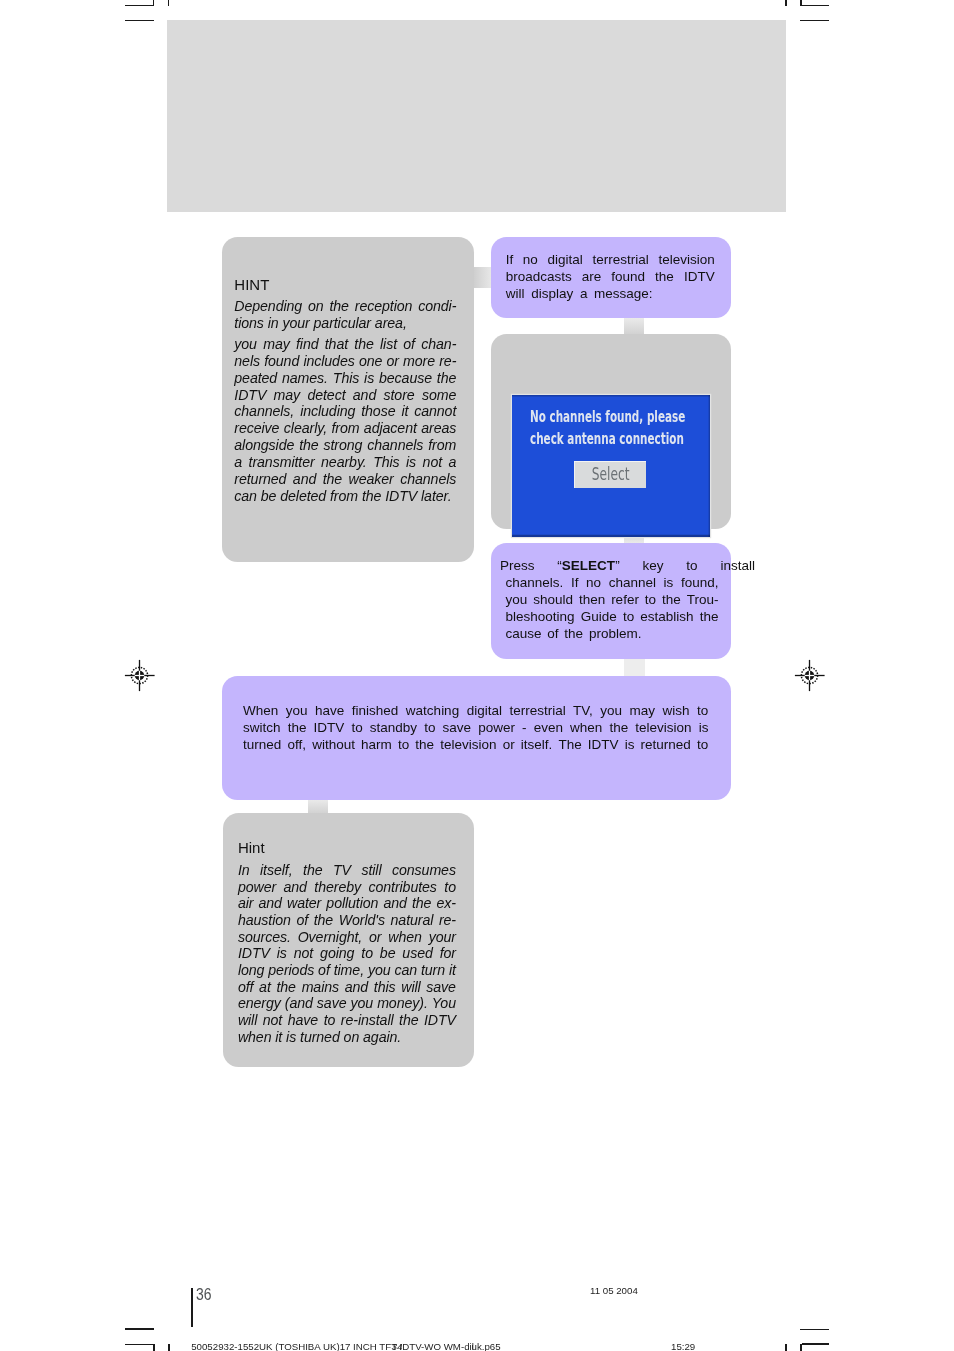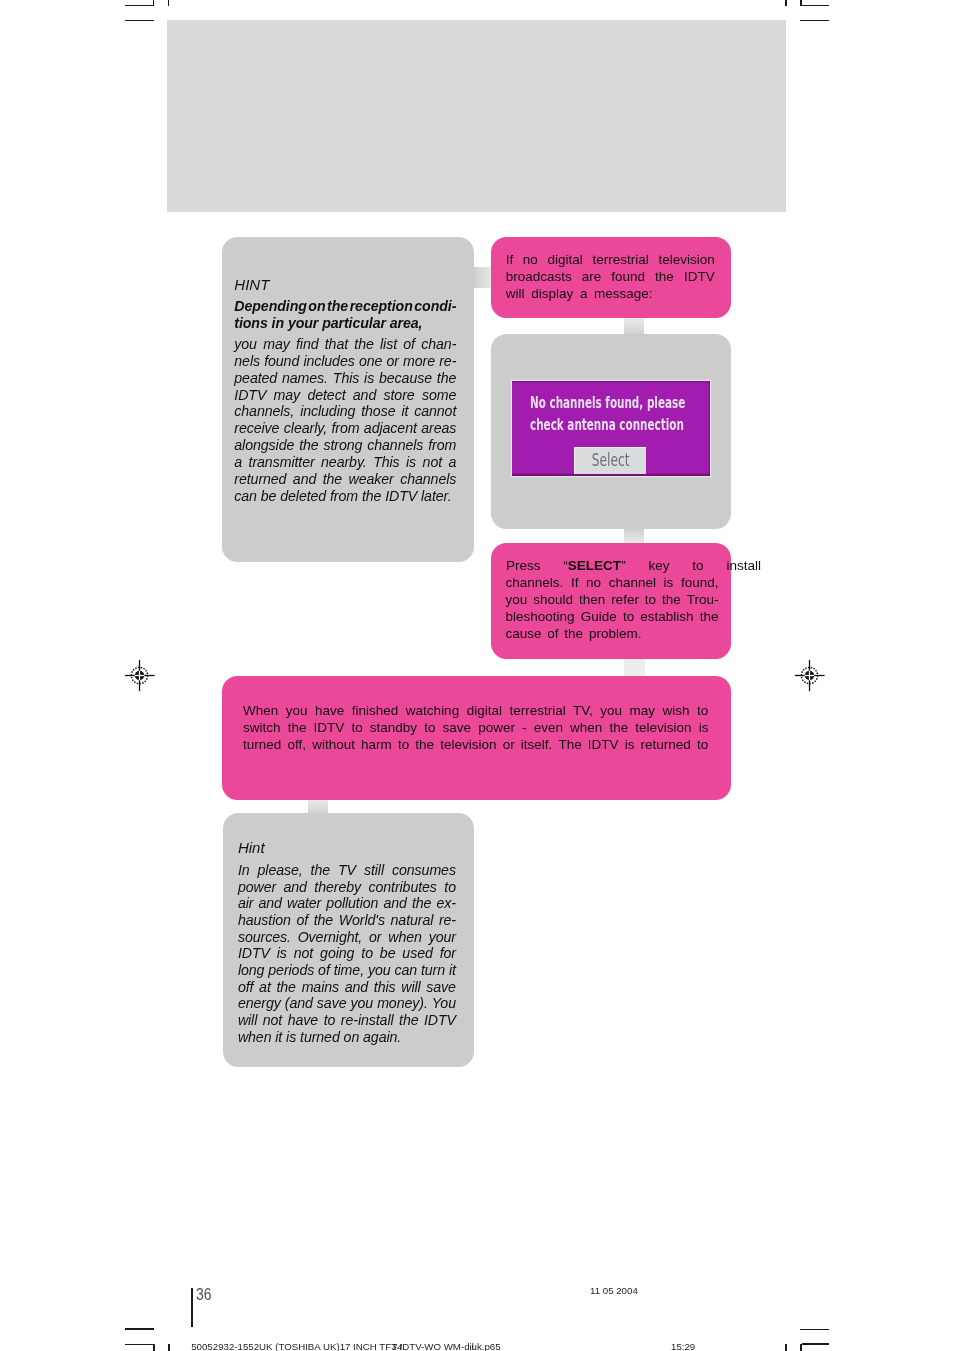--- a/index.html
+++ b/index.html
@@ -11,34 +11,34 @@
   .mark{position:absolute;background:#1a1a1a;}
   .hm{height:1.4px;}
   .vm{width:1.4px;}
   
   .regmark{position:absolute;width:45px;height:45px;}
   
   #photo-block{position:absolute;left:167px;top:20.2px;width:619.3px;height:192.2px;background:#dadada;}
   
   .callout{position:absolute;border-radius:15.5px;}
   .c-dark{background:#cccccc;}
-  .c-light{background:#ec4899;}
+  .c-light{background:#c4b5fd;}
   .ctext{position:absolute;text-align:justify;color:#111;}
   
   .conn{position:absolute;}
   
   .ln{display:flex;justify-content:space-between;white-space:pre;}
   .ln.lastline{display:block;}
   .ln.lastline > span + span::before{content:" ";}
-  .hint-title{font-style:italic;font-size:15px;line-height:16.4px;}
+  .hint-title{font-size:15px;line-height:16.4px;}
   .hint-body{font-style:italic;font-size:14.2px;line-height:16.85px;letter-spacing:-0.09px;}
   .body{font-size:13.5px;line-height:16.9px;}
   
-  .tvscreen{position:absolute;left:20.9px;top:47px;width:198.1px;height:95px;
-            background:#a21caf;box-sizing:border-box;
+  .tvscreen{position:absolute;left:20.9px;top:61px;width:198.1px;height:142px;
+            background:#1d4ed8;box-sizing:border-box;
             box-shadow:inset 0 1.6px 0 rgba(0,0,0,.22), inset -1.4px 0 0 rgba(0,0,0,.22),
                        inset 0 -2.2px 0 rgba(0,0,0,.30), 0 0 0 1.2px #e3e4e4;}
   .tvline{position:absolute;color:#eff1f1;font-family:"DejaVu Sans Condensed","DejaVu Sans",sans-serif;
           font-weight:bold;font-size:16.4px;white-space:nowrap;
           transform:scaleX(0.706);transform-origin:left top;opacity:0.92;}
   .tvbtn{position:absolute;background:#d9dbdc;color:#6b7175;
          font-family:"DejaVu Sans Condensed","DejaVu Sans",sans-serif;font-weight:normal;
          font-size:17px;text-align:center;box-shadow:inset 0 1px 0 #f3f4f4, inset 1px 0 0 #f0f1f1;}
   .tvbtn span{display:inline-block;transform:scaleX(0.80);opacity:0.999;}
   #page-number{font-size:16.6px;color:#4e5153;transform:scaleX(0.84);transform-origin:left top;}
@@ -103,21 +103,21 @@
 <div id="photo-block"></div>
 
 <div class="conn" style="left:472px;top:267px;width:21px;height:21px;background:linear-gradient(to right,#cccccc,#eaeaea);"></div>
 <div class="conn" style="left:624px;top:316px;width:20px;height:20px;background:linear-gradient(to bottom,#ededed,#cfcfcf);"></div>
 <div class="conn" style="left:624px;top:527px;width:20px;height:18px;background:linear-gradient(to bottom,#cccccc,#ededed);"></div>
 <div class="conn" style="left:624px;top:657px;width:21px;height:21px;background:#ededed;"></div>
 <div class="conn" style="left:308px;top:798px;width:20px;height:17px;background:linear-gradient(to bottom,#ededed,#cfcfcf);"></div>
 
 <div class="callout c-dark" style="left:222px;top:237px;width:252px;height:325px;">
   <div class="ctext hint-title" style="left:12.3px;top:39.6px;">HINT</div>
-  <div class="ctext hint-body" style="left:12.3px;top:61.1px;width:222px;font-weight:bold;">
+  <div class="ctext hint-body" style="left:12.3px;top:61.1px;width:222px;">
       <div class="ln"><span>Depending</span><span>on</span><span>the</span><span>reception</span><span>condi-</span></div>
       <div class="ln lastline"><span>tions</span><span>in</span><span>your</span><span>particular</span><span>area,</span></div>
     </div>
   <div class="ctext hint-body" style="left:12.3px;top:99px;width:222px;">
       <div class="ln"><span>you</span><span>may</span><span>find</span><span>that</span><span>the</span><span>list</span><span>of</span><span>chan-</span></div>
       <div class="ln"><span>nels</span><span>found</span><span>includes</span><span>one</span><span>or</span><span>more</span><span>re-</span></div>
       <div class="ln"><span>peated</span><span>names.</span><span>This</span><span>is</span><span>because</span><span>the</span></div>
       <div class="ln"><span>IDTV</span><span>may</span><span>detect</span><span>and</span><span>store</span><span>some</span></div>
       <div class="ln"><span>channels,</span><span>including</span><span>those</span><span>it</span><span>cannot</span></div>
       <div class="ln"><span>receive</span><span>clearly,</span><span>from</span><span>adjacent</span><span>areas</span></div>
@@ -138,21 +138,21 @@
 
 <div class="callout c-dark" style="left:491px;top:334px;width:240px;height:195px;">
   <div class="tvscreen">
     <div class="tvline" style="left:18.6px;top:12.4px;">No channels found, please</div>
     <div class="tvline" style="left:18.6px;top:33.6px;">check antenna connection</div>
     <div class="tvbtn" style="left:62.3px;top:66.3px;width:72px;height:27px;line-height:27px;"><span>Select</span></div>
   </div>
 </div>
 
 <div class="callout c-light" style="left:491px;top:543px;width:240px;height:116px;">
-  <div class="ctext body" style="left:15px;top:15.1px;width:255px;">
+  <div class="ctext body" style="left:9px;top:15.1px;width:255px;">
     <div class="ln"><span>Press</span><span>“<b>SELECT</b>”</span><span>key</span><span>to</span><span>install</span></div>
   </div>
   <div class="ctext body" style="left:14.5px;top:31.9px;width:213px;">
       <div class="ln"><span>channels.</span><span>If</span><span>no</span><span>channel</span><span>is</span><span>found,</span></div>
       <div class="ln"><span>you</span><span>should</span><span>then</span><span>refer</span><span>to</span><span>the</span><span>Trou-</span></div>
       <div class="ln"><span>bleshooting</span><span>Guide</span><span>to</span><span>establish</span><span>the</span></div>
       <div class="ln lastline" style="word-spacing: 2px;"><span>cause</span><span>of</span><span>the</span><span>problem.</span></div>
     </div>
 </div>
 
@@ -160,21 +160,21 @@
   <div class="ctext body" style="left:21.1px;top:26.8px;width:465.3px;">
       <div class="ln"><span>When</span><span>you</span><span>have</span><span>finished</span><span>watching</span><span>digital</span><span>terrestrial</span><span>TV,</span><span>you</span><span>may</span><span>wish</span><span>to</span></div>
       <div class="ln"><span>switch</span><span>the</span><span>IDTV</span><span>to</span><span>standby</span><span>to</span><span>save</span><span>power</span><span>-</span><span>even</span><span>when</span><span>the</span><span>television</span><span>is</span></div>
       <div class="ln"><span>turned</span><span>off,</span><span>without</span><span>harm</span><span>to</span><span>the</span><span>television</span><span>or</span><span>itself.</span><span>The</span><span>IDTV</span><span>is</span><span>returned</span><span>to</span></div>
     </div>
 </div>
 
 <div class="callout c-dark" style="left:223px;top:813px;width:251px;height:254px;">
   <div class="ctext hint-title" style="left:14.9px;top:27px;">Hint</div>
   <div class="ctext hint-body" style="left:14.9px;top:49px;width:218.1px;line-height:16.65px;">
-      <div class="ln"><span>In</span><span>please,</span><span>the</span><span>TV</span><span>still</span><span>consumes</span></div>
+      <div class="ln"><span>In</span><span>itself,</span><span>the</span><span>TV</span><span>still</span><span>consumes</span></div>
       <div class="ln"><span>power</span><span>and</span><span>thereby</span><span>contributes</span><span>to</span></div>
       <div class="ln"><span>air</span><span>and</span><span>water</span><span>pollution</span><span>and</span><span>the</span><span>ex-</span></div>
       <div class="ln"><span>haustion</span><span>of</span><span>the</span><span>World's</span><span>natural</span><span>re-</span></div>
       <div class="ln"><span>sources.</span><span>Overnight,</span><span>or</span><span>when</span><span>your</span></div>
       <div class="ln"><span>IDTV</span><span>is</span><span>not</span><span>going</span><span>to</span><span>be</span><span>used</span><span>for</span></div>
       <div class="ln"><span>long</span><span>periods</span><span>of</span><span>time,</span><span>you</span><span>can</span><span>turn</span><span>it</span></div>
       <div class="ln"><span>off</span><span>at</span><span>the</span><span>mains</span><span>and</span><span>this</span><span>will</span><span>save</span></div>
       <div class="ln"><span>energy</span><span>(and</span><span>save</span><span>you</span><span>money).</span><span>You</span></div>
       <div class="ln"><span>will</span><span>not</span><span>have</span><span>to</span><span>re-install</span><span>the</span><span>IDTV</span></div>
       <div class="ln lastline"><span>when</span><span>it</span><span>is</span><span>turned</span><span>on</span><span>again.</span></div>

